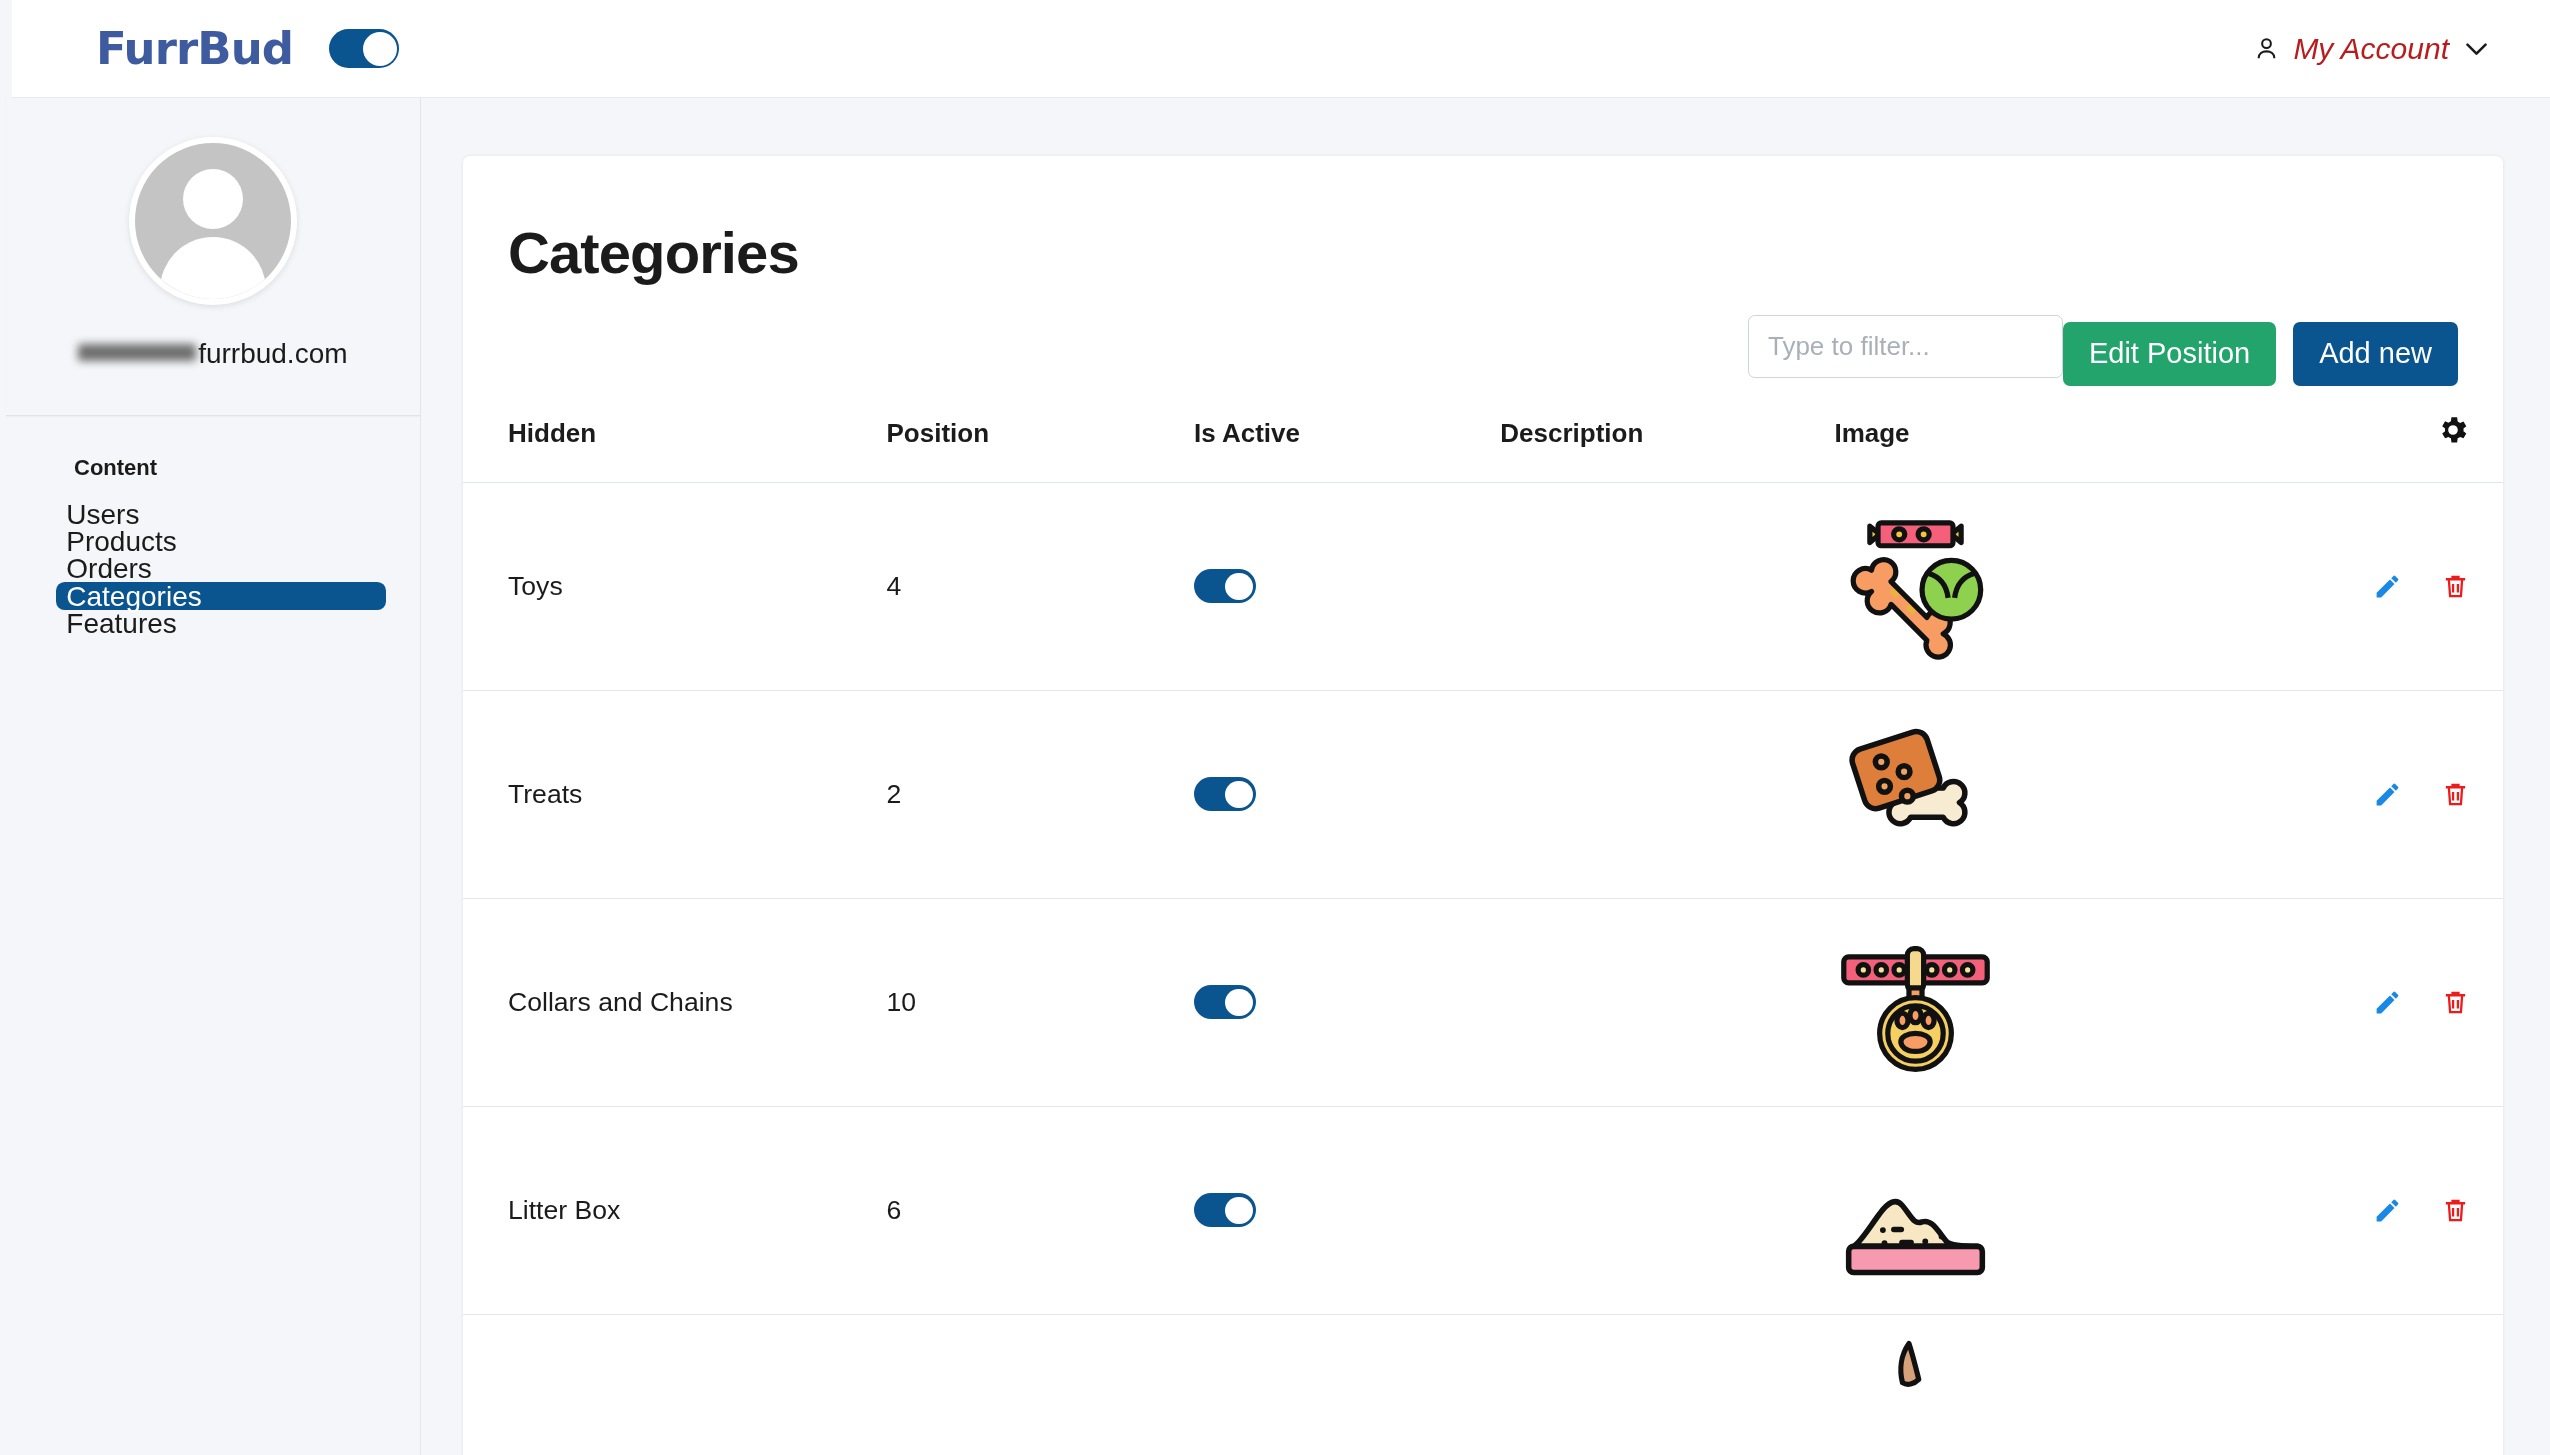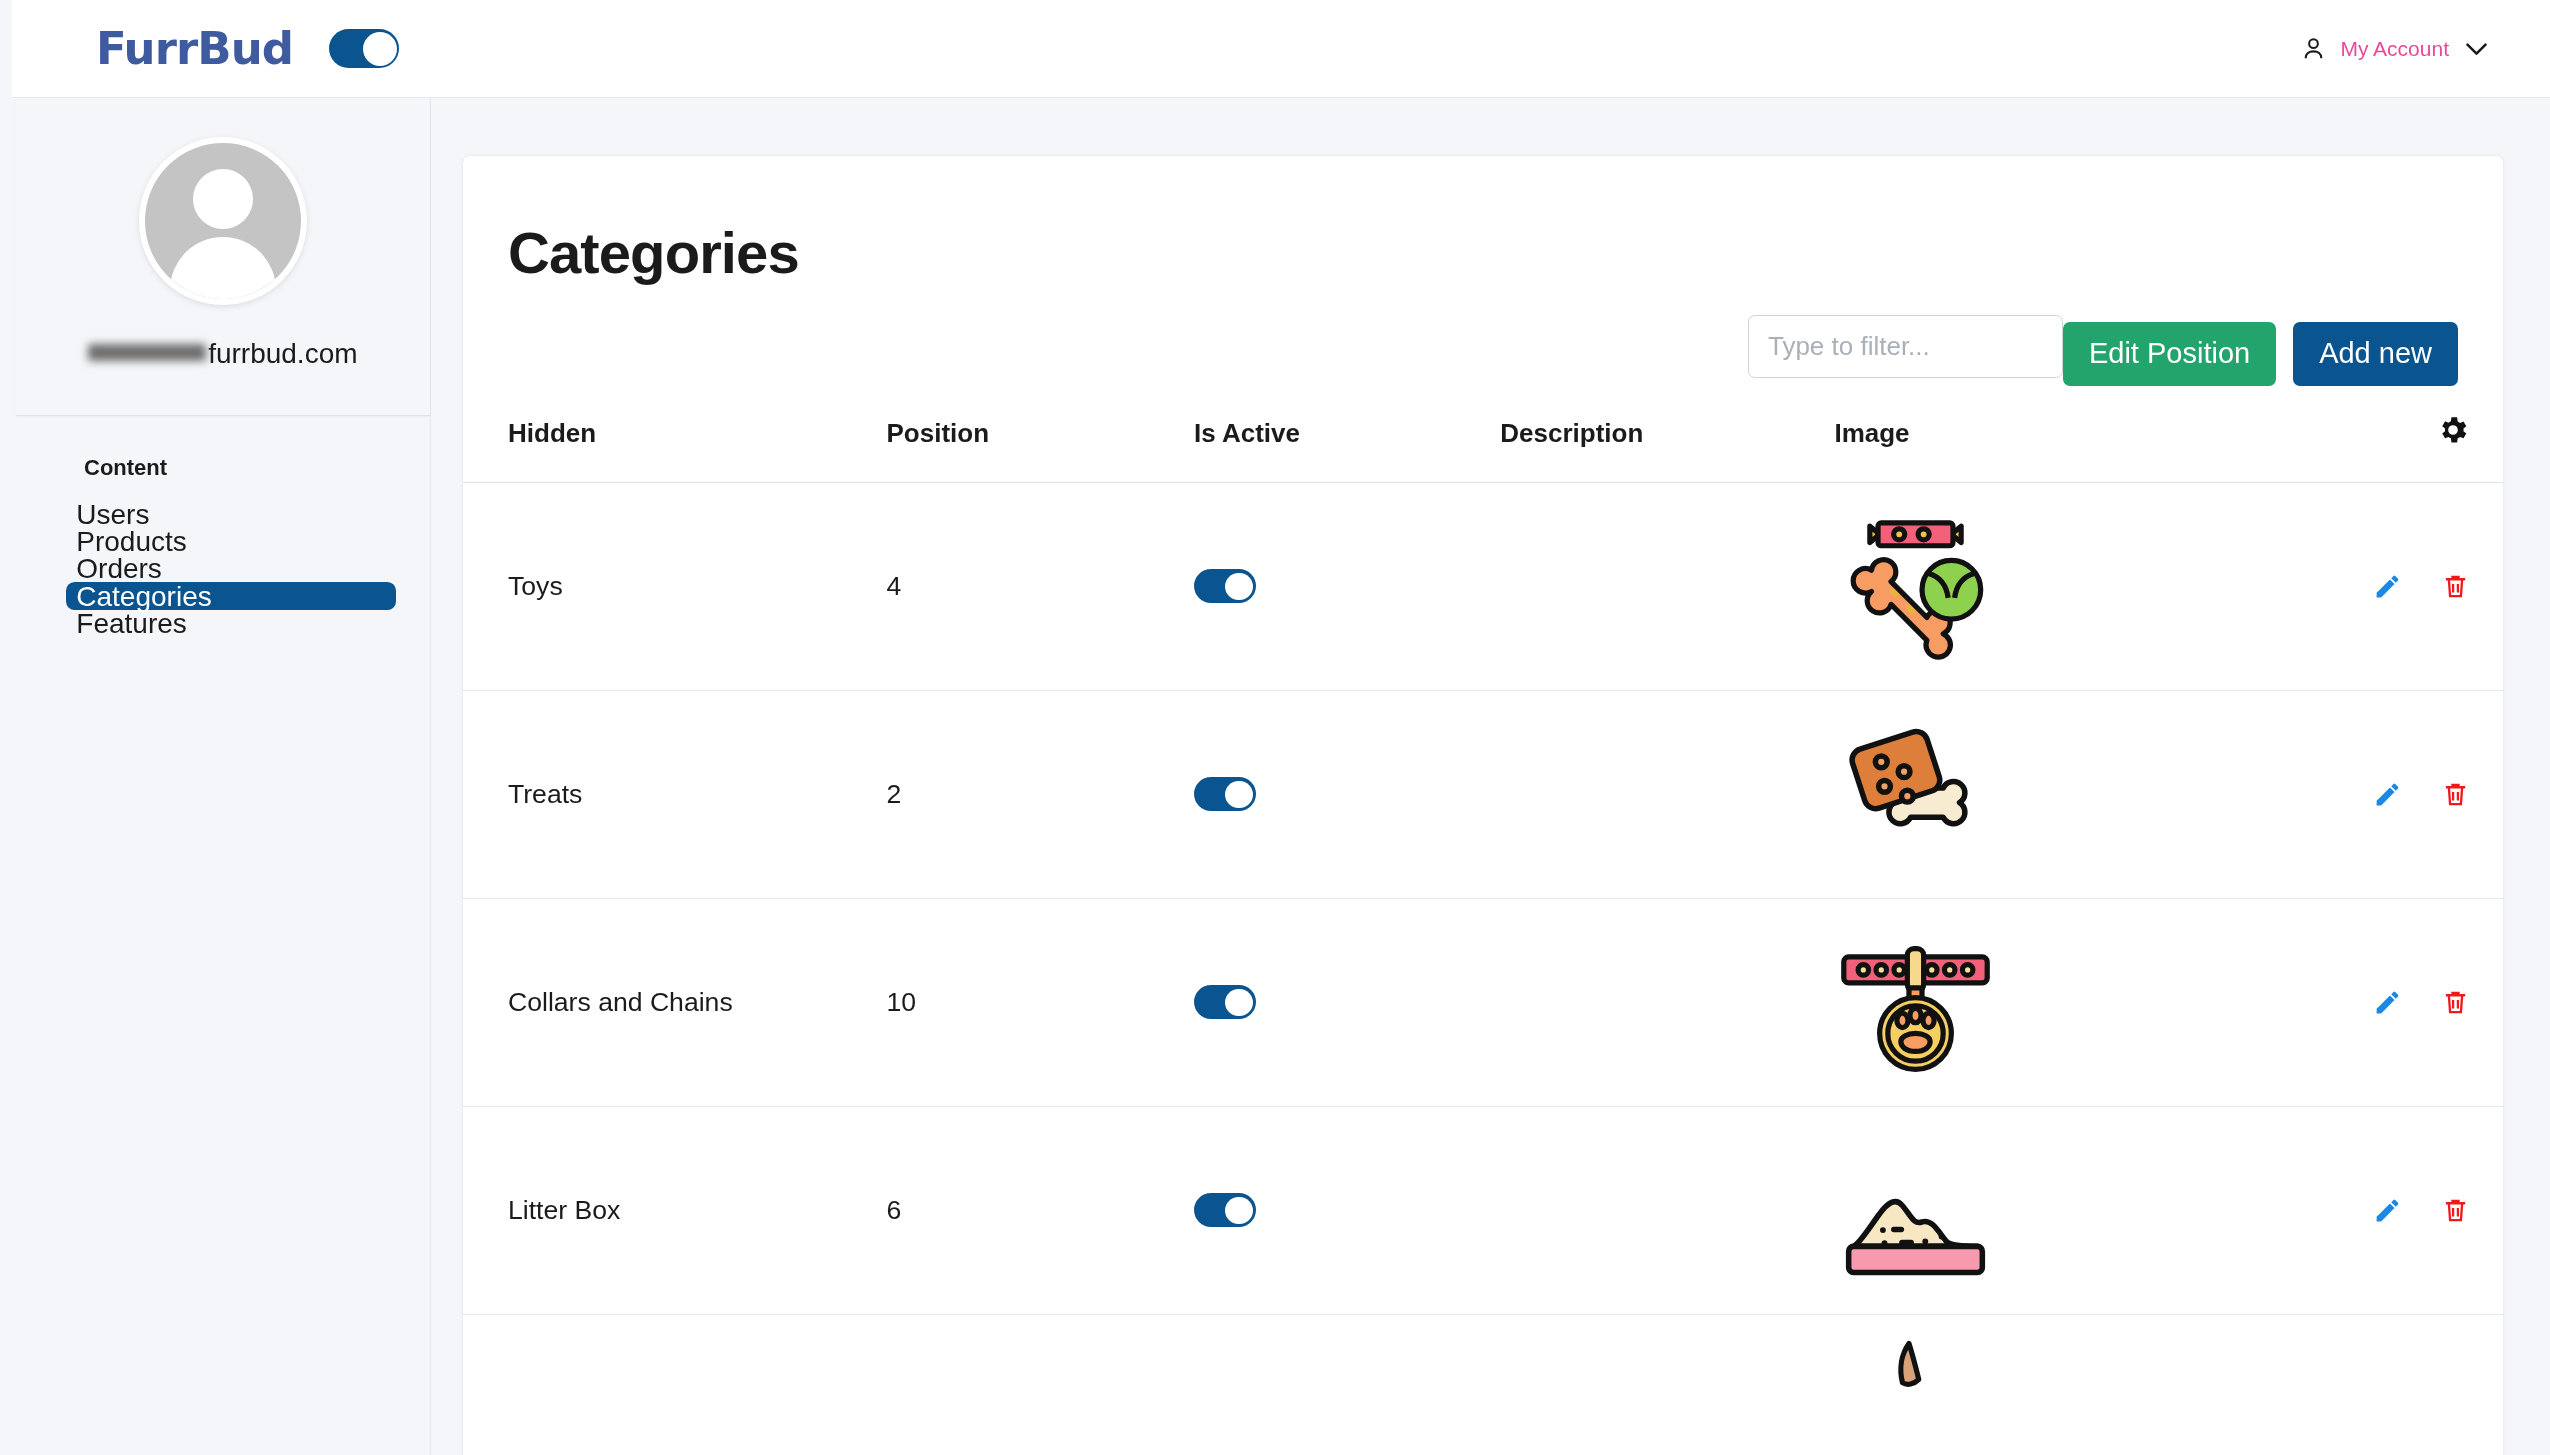--- a/index.html
+++ b/index.html
@@ -37,25 +37,25 @@
     content: ""; position: absolute; top: 2.6px; right: 2.6px;
     width: 34px; height: 34px; border-radius: 50%;
     background: #ffffff;
   }
 
   .account {
     margin-left: auto; margin-right: 70px;
     display: flex; align-items: center; gap: 12px;
     cursor: pointer;
   }
-  .account-label { font-size: 21px; color: #ec4899; }
+  .account-label { font-size: 30px; color: #b91c1c; font-style: italic; }
 
   
   .sidebar {
-    position: absolute; top: 98px; left: 16px;
+    position: absolute; top: 98px; left: 6px;
     width: 415px; height: 1357px;
     background: #f4f6f9;
     border-right: 0.9px solid #e3e7ed;
   }
   .profile-card {
     background: #f4f6f9;
     border-bottom: 0.9px solid #dfe4ea;
     padding: 39px 0 45px;
     display: flex; flex-direction: column; align-items: center;
     box-shadow: 0 0.9px 1.7px rgba(0,0,0,.04);

